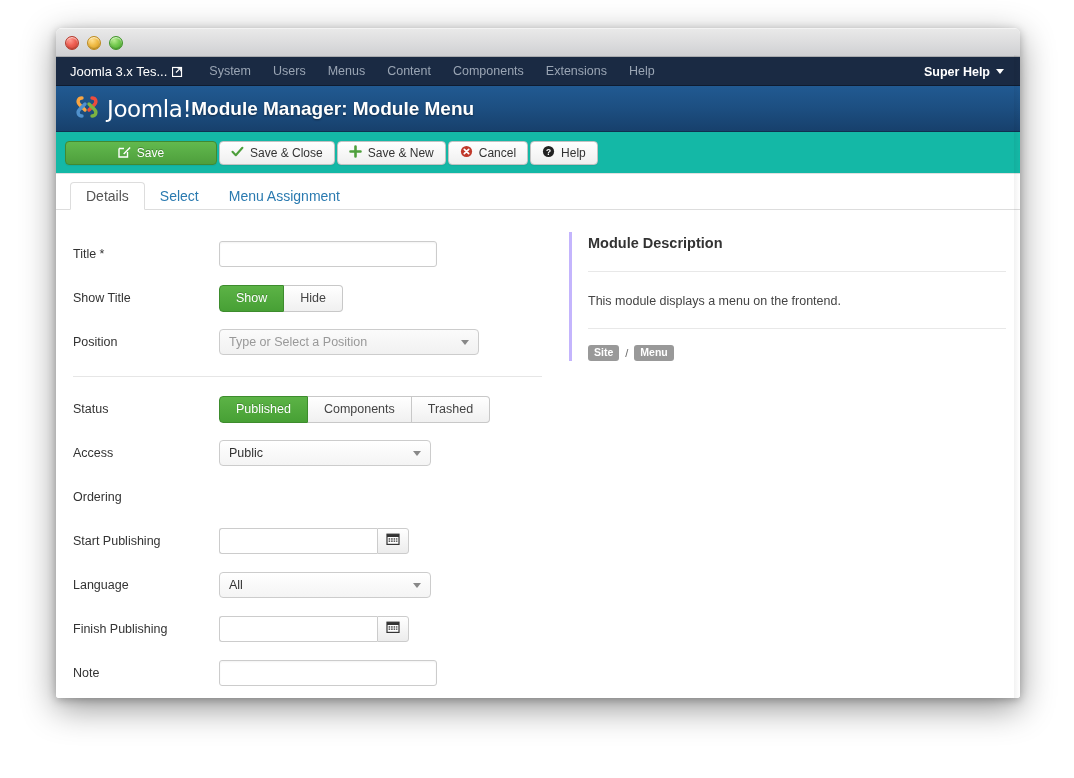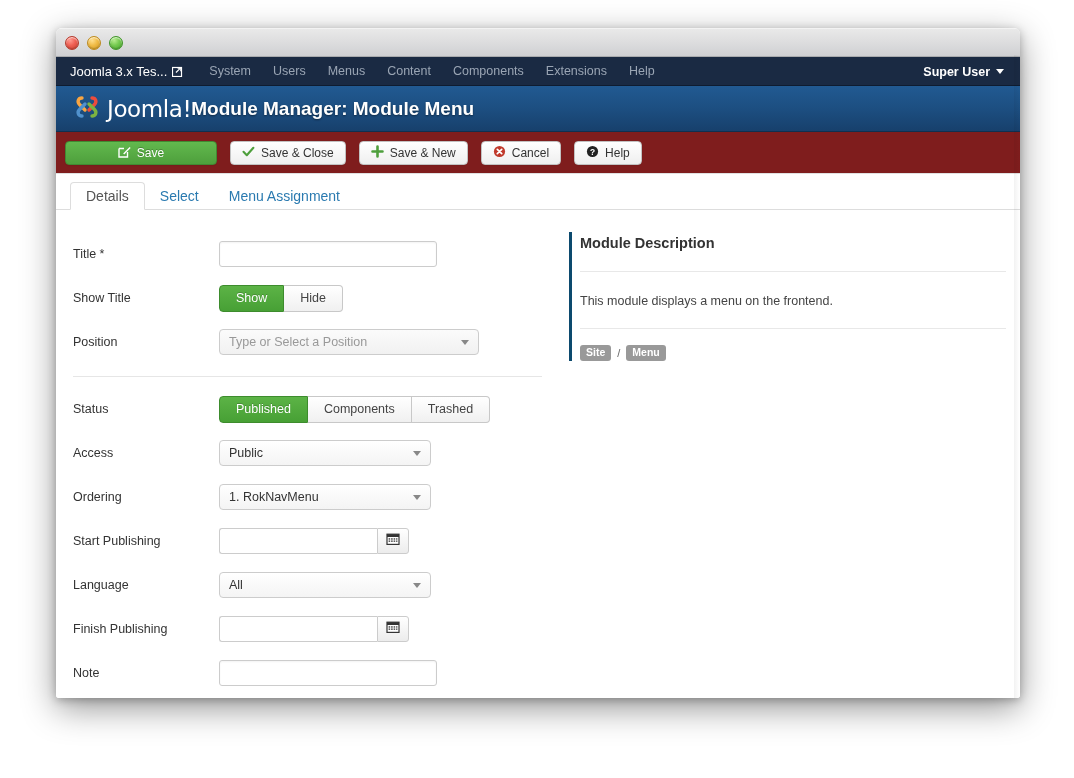--- a/index.html
+++ b/index.html
@@ -126,26 +126,26 @@
   .page-title {
     color: #ffffff;
     font-size: 19px;
     font-weight: bold;
     text-shadow: 0 1px 2px rgba(0,0,0,0.45);
   }
 
   
   .toolbar {
     height: 42px;
-    background: #7f1d1d;
+    background: #14b8a6;
     border-bottom: 1px solid #e0e0e0;
     display: flex;
     align-items: center;
     padding: 0 9px;
-    gap: 13px;
+    gap: 2px;
     box-sizing: border-box;
   }
   .btn {
     display: inline-flex;
     align-items: center;
     justify-content: center;
     gap: 6px;
     height: 24px;
     padding: 0 11px;
     border-radius: 4px;
@@ -311,22 +311,22 @@
   }
 
   .divider {
     height: 1px;
     background: #e6e6e6;
     margin: 12px 14px 10px 8px;
   }
 
   
   .desc-panel {
-    border-left: 3px solid #0c4a6e;
-    padding-left: 8px;
+    border-left: 3px solid #c4b5fd;
+    padding-left: 16px;
   }
   .desc-title {
     font-size: 14.5px;
     font-weight: bold;
     color: #333333;
     padding-top: 3px;
   }
   .desc-hr {
     height: 1px;
     background: #e8e8e8;
@@ -395,21 +395,21 @@
       <div class="nav-items">
         <span class="nav-item">System</span>
         <span class="nav-item">Users</span>
         <span class="nav-item">Menus</span>
         <span class="nav-item">Content</span>
         <span class="nav-item">Components</span>
         <span class="nav-item">Extensions</span>
         <span class="nav-item">Help</span>
       </div>
       <div class="superuser">
-        <span>Super User</span>
+        <span>Super Help</span>
         <span class="caret-down"></span>
       </div>
     </div>
 
     <div class="headerbar">
       <div class="joomla-logo">
         <span>
           <svg width="30" height="30" viewBox="0 0 30 30">
             <path d="M10 6 C6 6 5 10 7.5 12.5 L13 18" stroke="#f9a541" stroke-width="3.4" fill="none" stroke-linecap="round"></path>
             <path d="M20 6 C24 6 25 10 22.5 12.5 L17 18" stroke="#ee4c3c" stroke-width="3.4" fill="none" stroke-linecap="round"></path>
@@ -534,26 +534,20 @@
           <div class="form-control">
             <div class="select-box">
               <span>Public</span>
               <span class="sel-caret"></span>
             </div>
           </div>
         </div>
 
         <div class="form-row">
           <div class="form-label">Ordering</div>
-          <div class="form-control">
-            <div class="select-box">
-              <span>1. RokNavMenu</span>
-              <span class="sel-caret"></span>
-            </div>
-          </div>
         </div>
 
         <div class="form-row">
           <div class="form-label">Start Publishing</div>
           <div class="form-control">
             <div class="date-wrap">
               <input class="date-input" type="text" value="" style="">
               <span class="cal-btn">
                 <span>
                   <svg width="14" height="14" viewBox="0 0 14 14">

